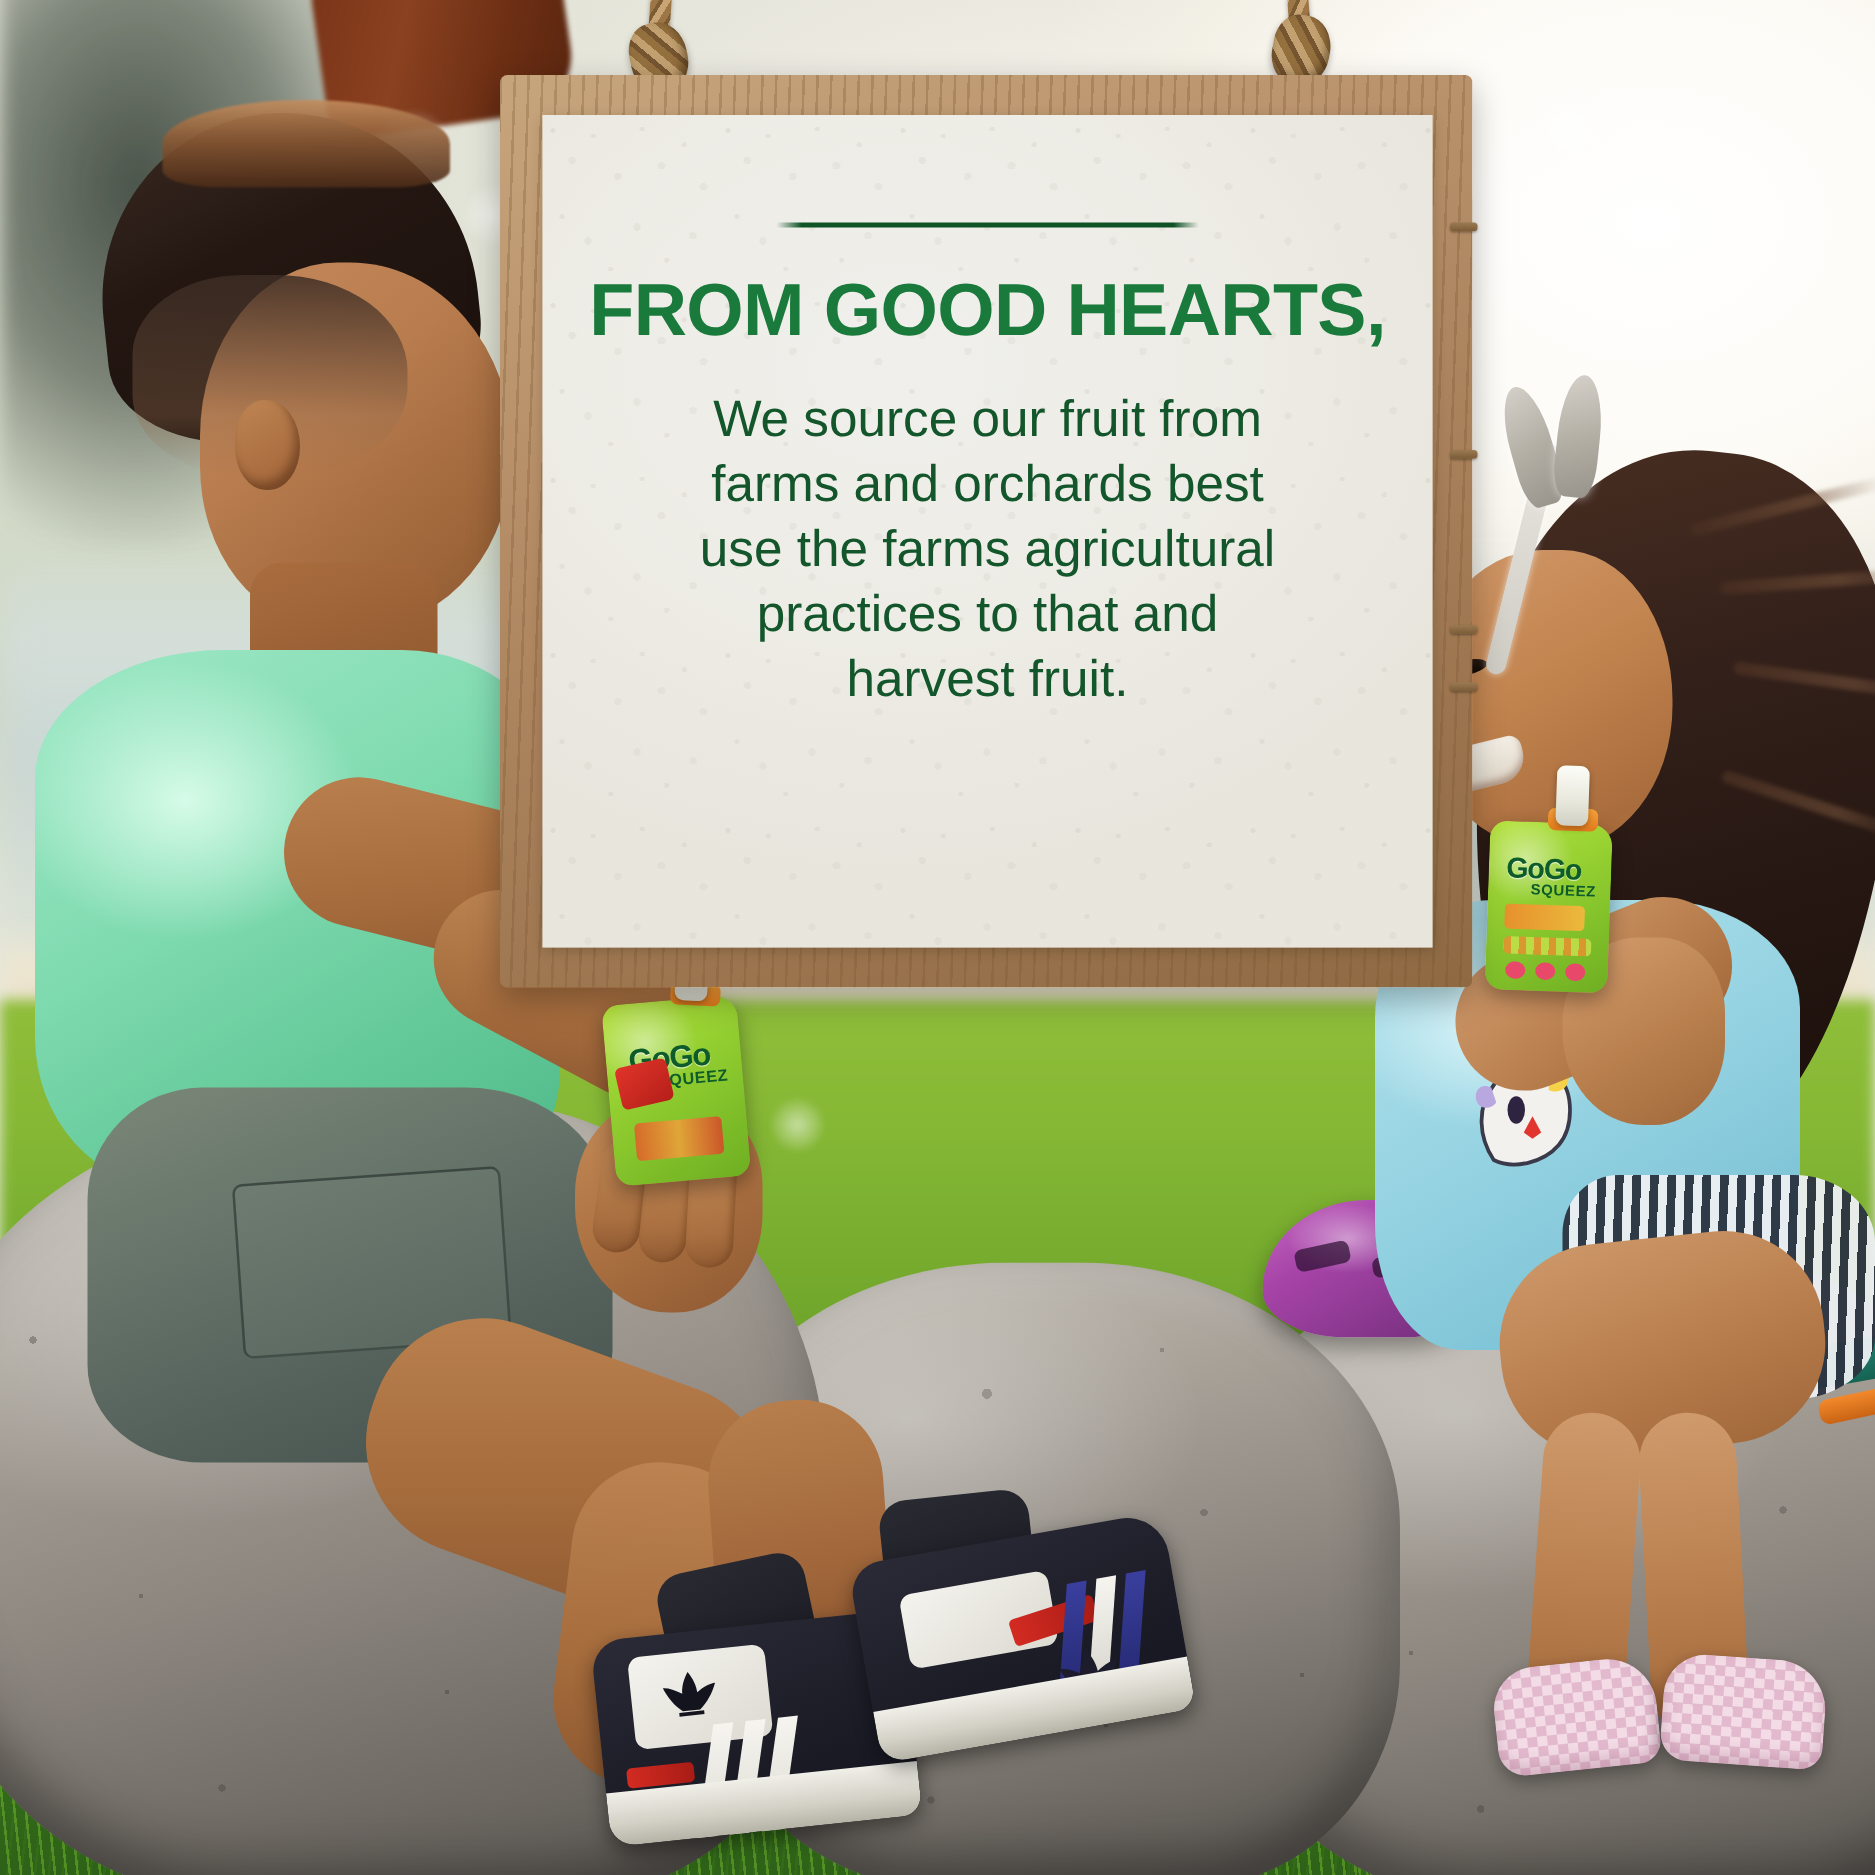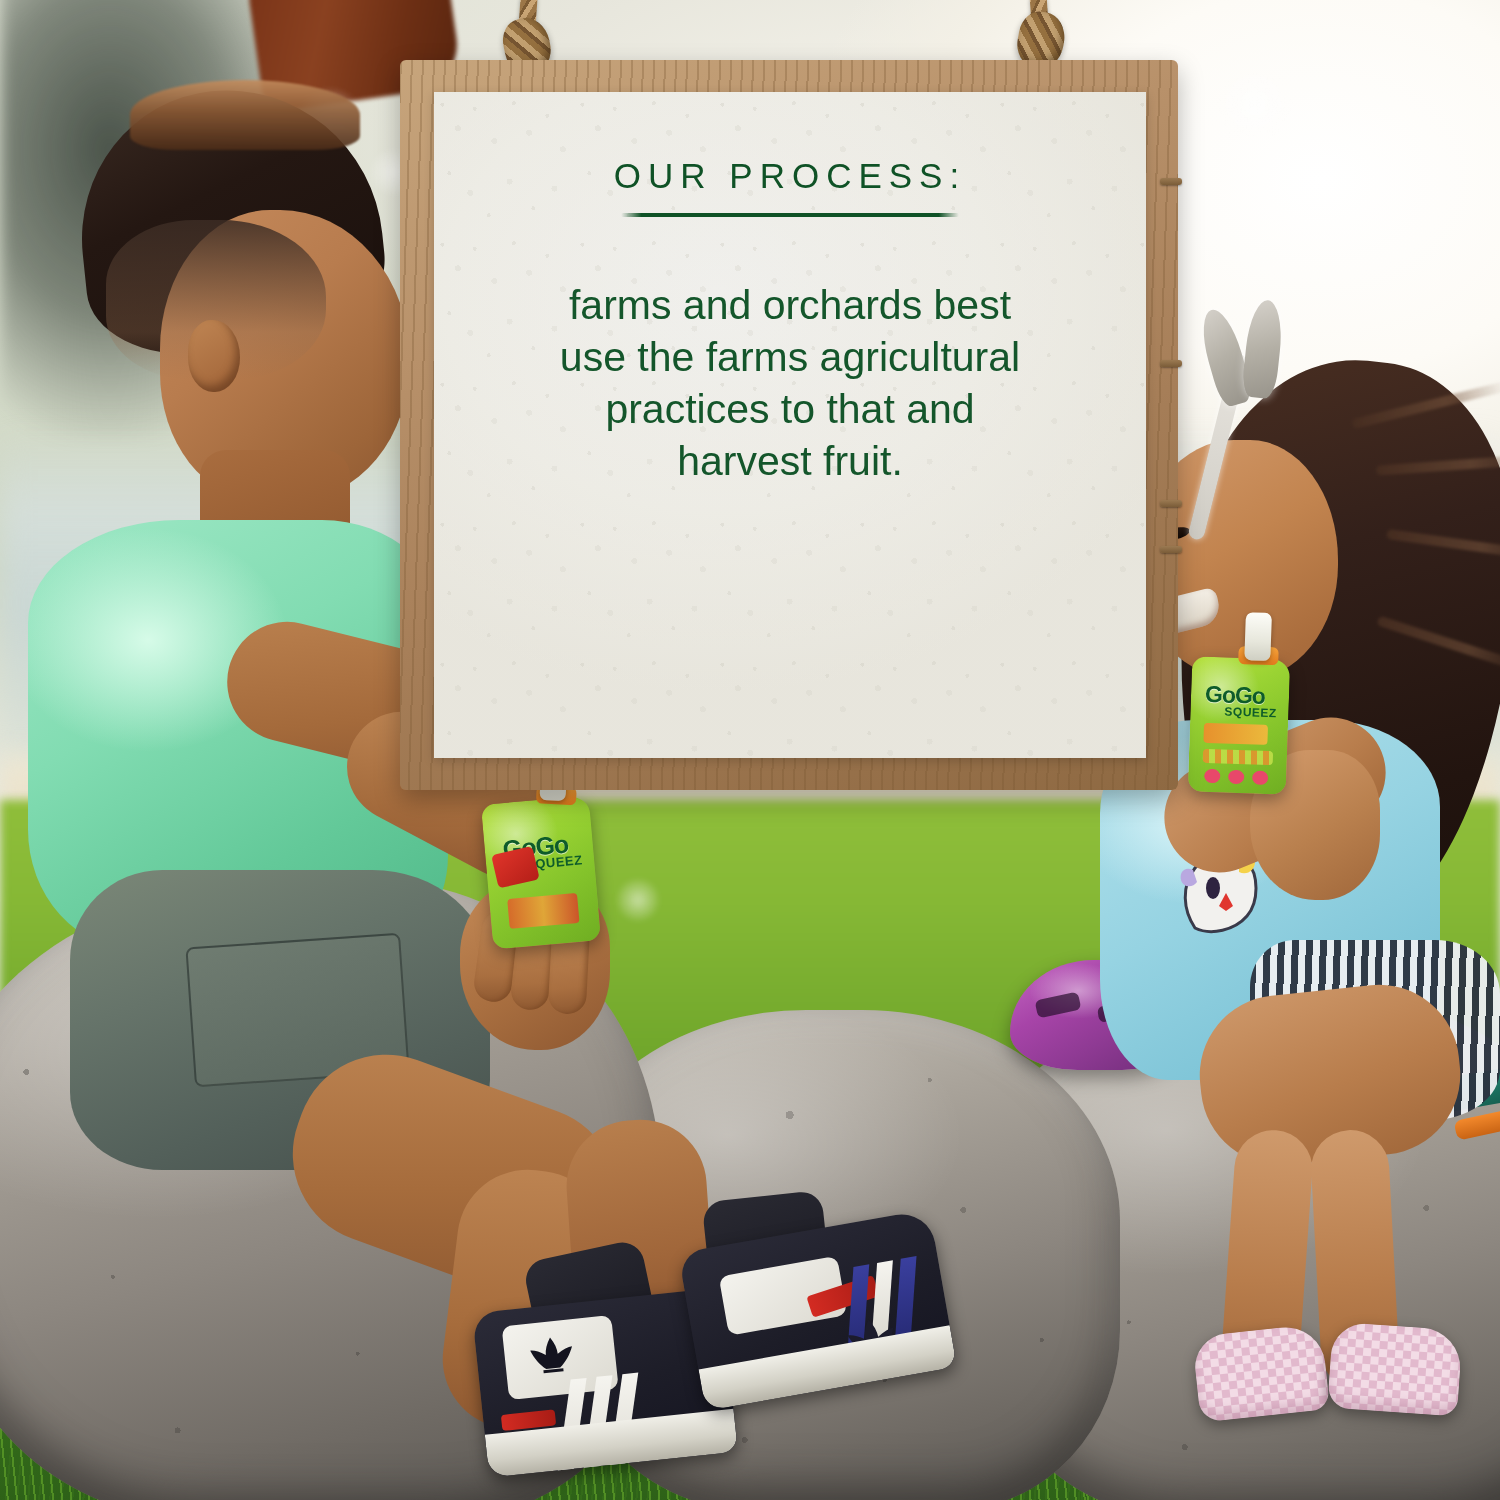--- a/index.html
+++ b/index.html
@@ -609,27 +609,28 @@
     <div class="sign-frame">
       <div class="plank-line" style="top:118px;"></div>
       <div class="plank-line" style="top:300px;"></div>
       <div class="plank-line" style="top:440px;"></div>
       <div class="plank-line" style="top:486px;"></div>
 
       <div class="sign-paper">
         <div class="paper-noise"></div>
 
         <div class="sign-content">
-          <div class="eyebrow">OUR PROCESS:</div>
           <div class="eyebrow-rule"></div>
 
           <div class="headline">
+            <span class="hl-line">FROM GOOD HEARTS,</span>
           </div>
 
           <div class="body-copy">
+            <span class="bc-line">We source our fruit from</span>
             <span class="bc-line">farms and orchards best</span>
             <span class="bc-line">use the farms agricultural</span>
             <span class="bc-line">practices to that and</span>
             <span class="bc-line">harvest fruit.</span>
           </div>
         </div>
       </div>
     </div>
   </div>
 

